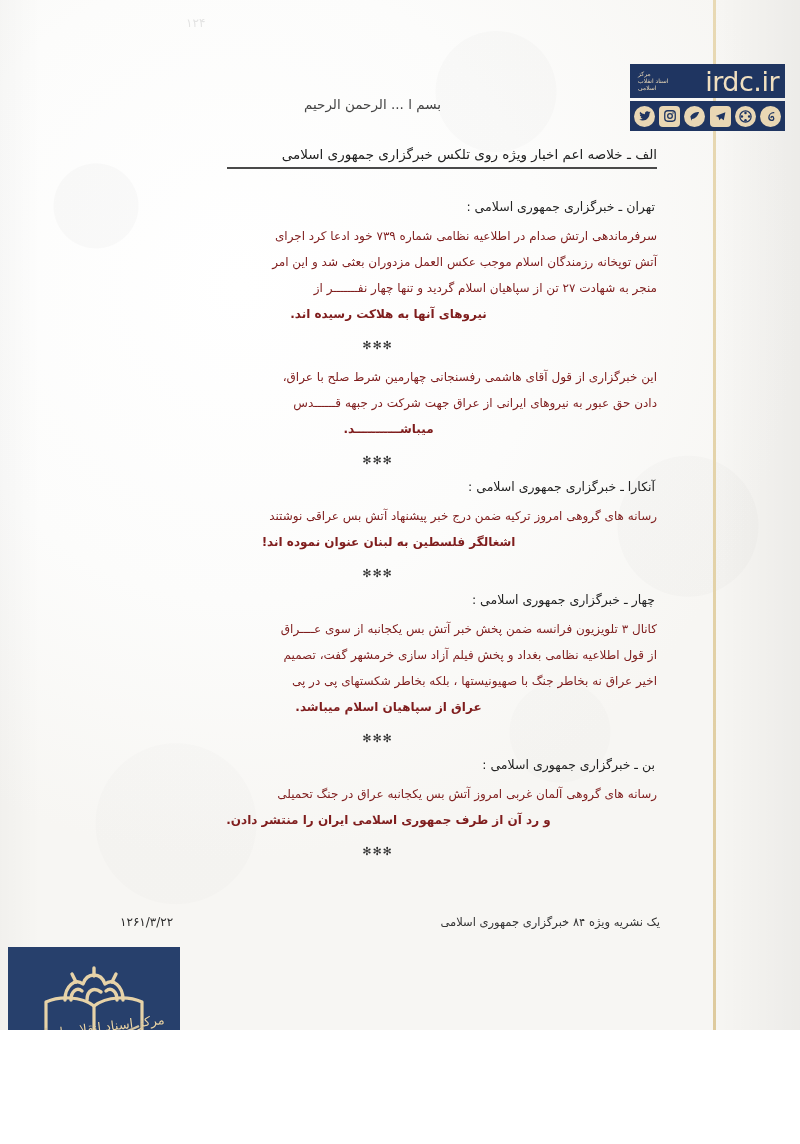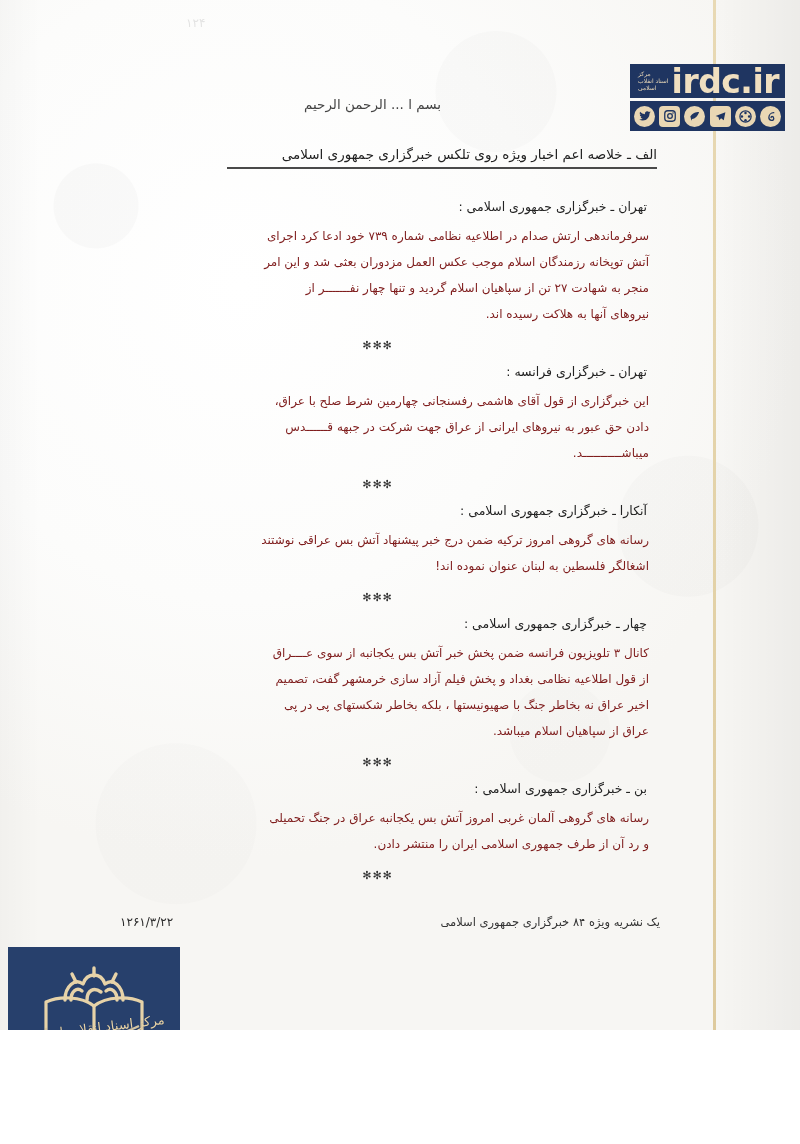--- a/index.html
+++ b/index.html
@@ -80,22 +80,22 @@
     box-sizing: border-box;
   }
   .badge-top {
     height: 34px;
     padding: 0 6px 0 8px;
     justify-content: space-between;
     margin-bottom: 3px;
   }
   .badge-wordmark {
     font-family: "DejaVu Sans", sans-serif;
-    font-weight: bold;
-    font-size: 33px;
+    font-weight: normal;
+    font-size: 27px;
     letter-spacing: -0.5px;
     color: #f0dfc0;
     line-height: 1;
     direction: ltr;
   }
   .badge-script {
     display: flex;
     flex-direction: column;
     align-items: flex-end;
     gap: 1px;
@@ -153,38 +153,38 @@
     padding-right: 8px;
     color: #222;
   }
   .sec-head-rule {
     height: 1.6px;
     background: #2a2a2a;
     width: 430px;
     margin: 5px 8px 30px auto;
     opacity: 0.85;
   }
-  .item { margin: 0 16px 6px 0; }
+  .item { margin: 0 8px 6px 0; }
   .dateline {
     font-size: 12.5px;
     letter-spacing: 0.5px;
     margin: 0 0 9px 0;
     padding-right: 2px;
     color: #232323;
   }
   .body-line {
     font-size: 12px;
     line-height: 26px;
     letter-spacing: 0.3px;
     margin: 0;
     color: #7f1d1d;
     white-space: nowrap;
   }
   .body-line.just { text-align: justify; }
-  .body-line.ctr  { text-align: right; }
+  .body-line.ctr  { text-align: center; font-weight: bold; }
   .stars {
     text-align: center;
     font-size: 11px;
     letter-spacing: 1px;
     color: #2b2b2b;
     margin: 12px 0 12px 0;
     padding-right: 30px;
   }
 
   
@@ -313,21 +313,20 @@
     <div class="item">
       <p class="dateline">تهران ـ خبرگزاری جمهوری اسلامی :</p>
       <p class="body-line just">سرفرماندهی ارتش صدام در اطلاعیه نظامی شماره ۷۳۹ خود ادعا کرد اجرای</p>
       <p class="body-line just">آتش توپخانه رزمندگان اسلام موجب عکس العمل مزدوران بعثی شد و این امر</p>
       <p class="body-line just">منجر به شهادت ۲۷ تن از سپاهیان اسلام گردید و تنها چهار نفـــــــر از</p>
       <p class="body-line ctr">نیروهای آنها به هلاکت رسیده اند.</p>
     </div>
     <p class="stars">✻✻✻</p>
 
     <div class="item">
-      <p class="dateline">تهران ـ خبرگزاری فرانسه :</p>
       <p class="body-line just">این خبرگزاری از قول آقای هاشمی رفسنجانی چهارمین شرط صلح با عراق،</p>
       <p class="body-line just">دادن حق عبور به نیروهای ایرانی از عراق جهت شرکت در جبهه قــــــدس</p>
       <p class="body-line ctr">میباشـــــــــــد.</p>
     </div>
     <p class="stars">✻✻✻</p>
 
     <div class="item">
       <p class="dateline">آنکارا ـ خبرگزاری جمهوری اسلامی :</p>
       <p class="body-line just">رسانه های گروهی امروز ترکیه ضمن درج خبر پیشنهاد آتش بس عراقی نوشتند</p>
       <p class="body-line ctr">اشغالگر فلسطین به لبنان عنوان نموده اند!</p>

